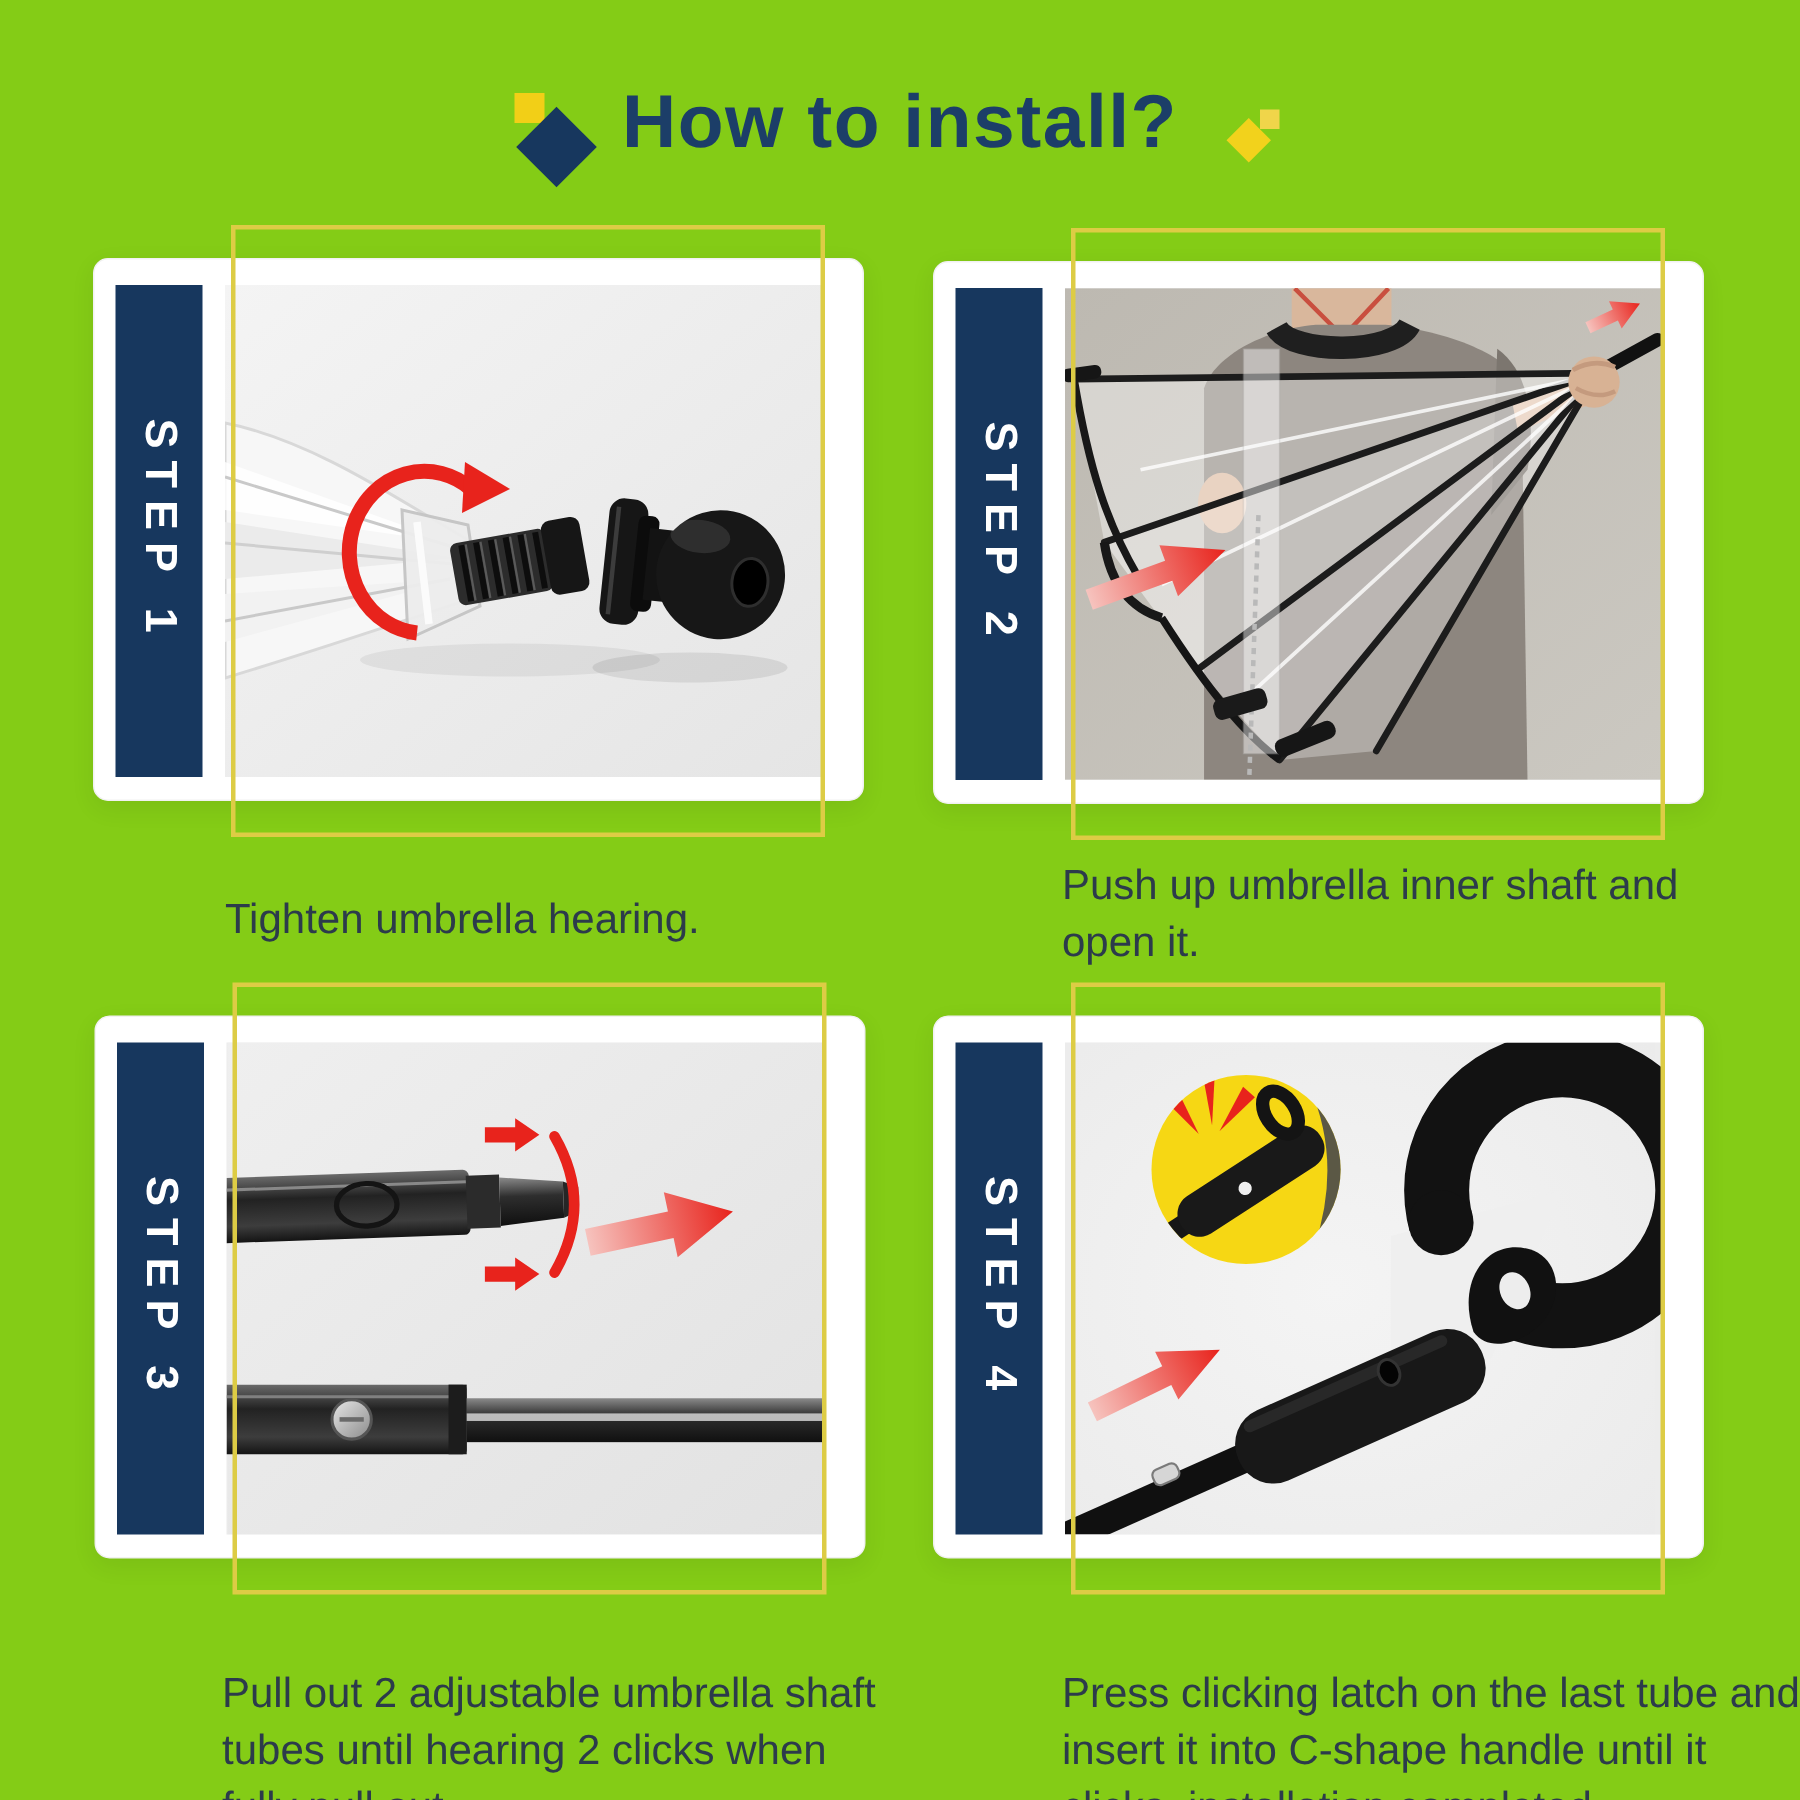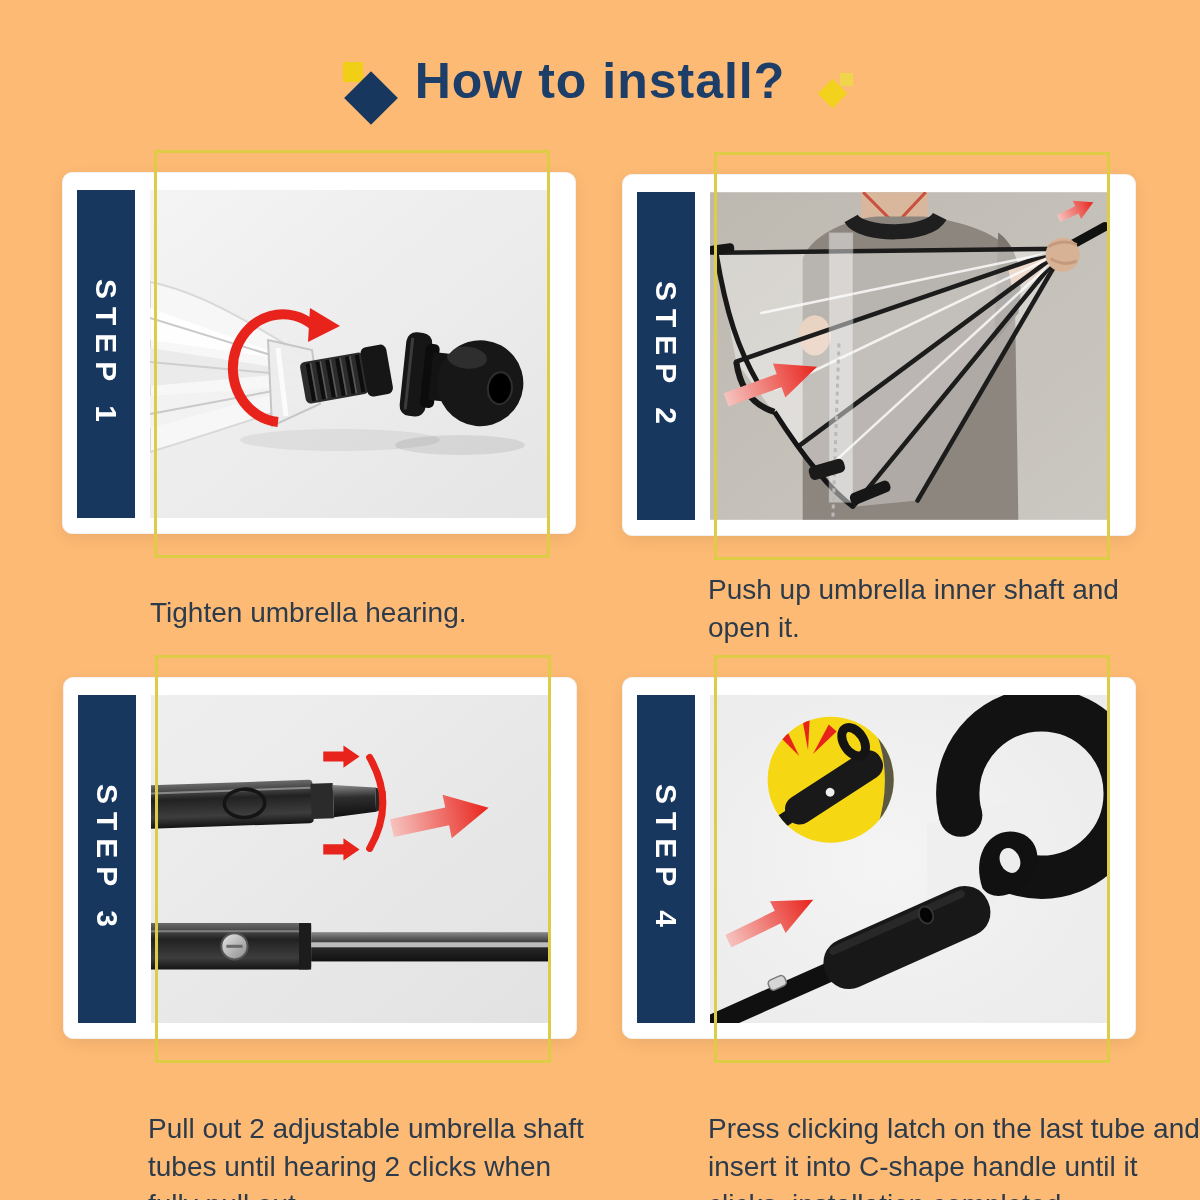--- a/index.html
+++ b/index.html
@@ -1,17 +1,17 @@
 <!DOCTYPE html>
 <html><head>
 <meta charset="utf-8">
 <style>
   html,body{margin:0;padding:0;background:#ffffff;}
   #page{
-    position:relative;width:1200px;height:1200px;background:#fdba74;overflow:hidden;
+    position:relative;width:1200px;height:1200px;background:#84cc16;overflow:hidden;
     font-family:"Liberation Sans","DejaVu Sans",sans-serif;
   }
   
   .page-title{
     position:absolute;left:0;top:52px;width:1200px;text-align:center;
     font-size:50px;font-weight:bold;color:#1c3e68;letter-spacing:1px;margin:0;
   }
   .deco{position:absolute;}
   .deco-sq-left{left:343px;top:62px;width:20px;height:20px;background:#f2cf17;}
   .deco-di-left{left:352px;top:79px;width:38px;height:38px;background:#17375e;transform:rotate(45deg);}

